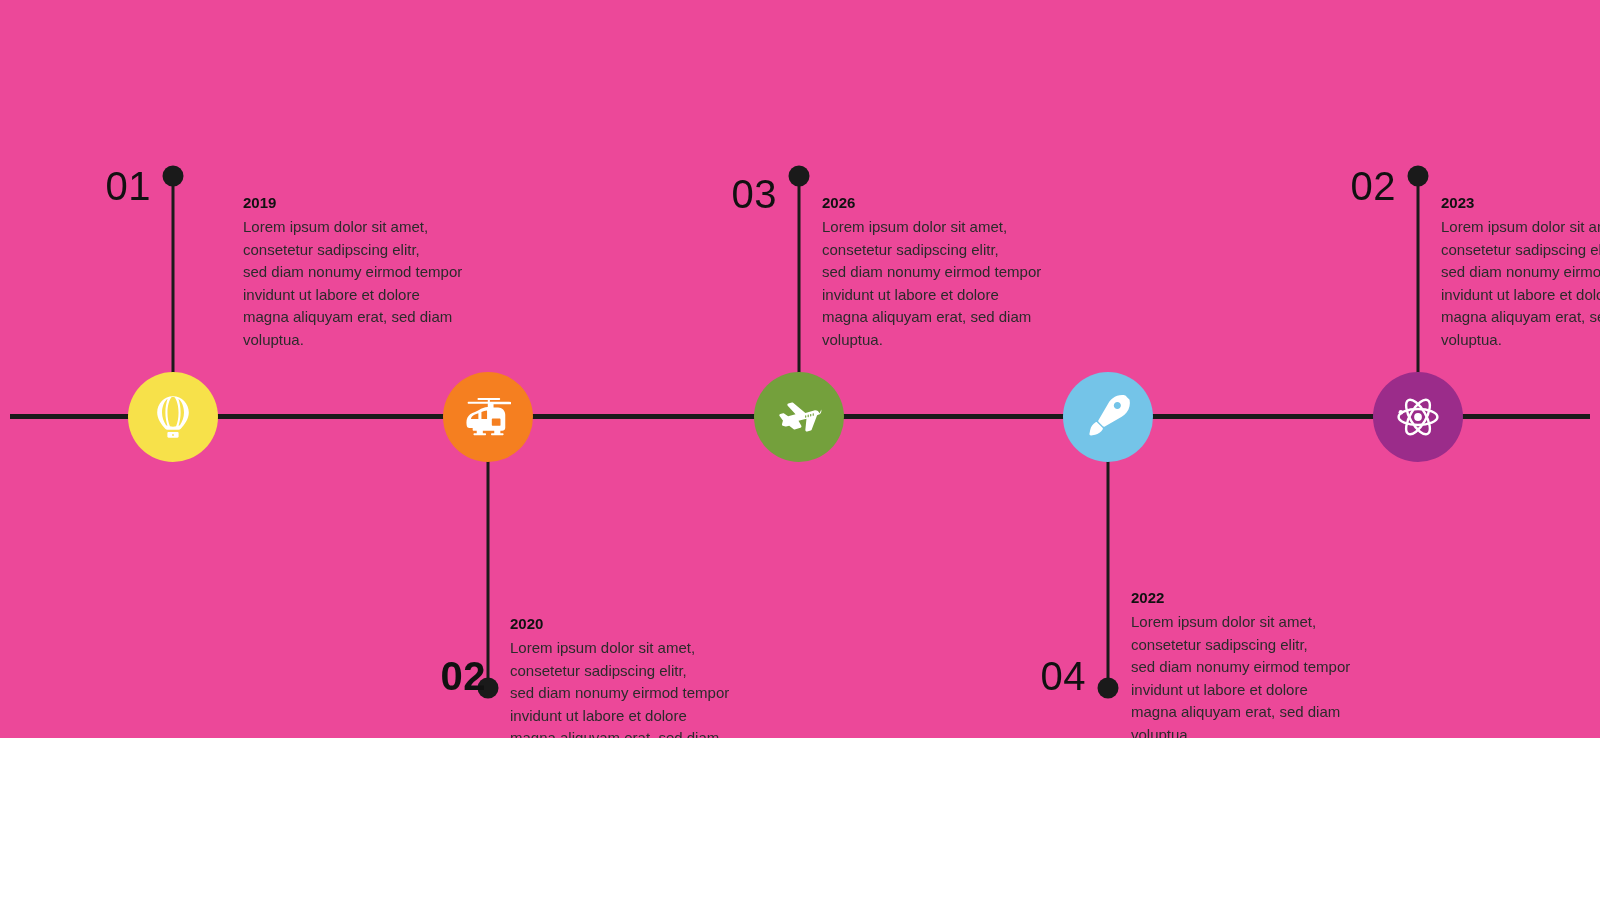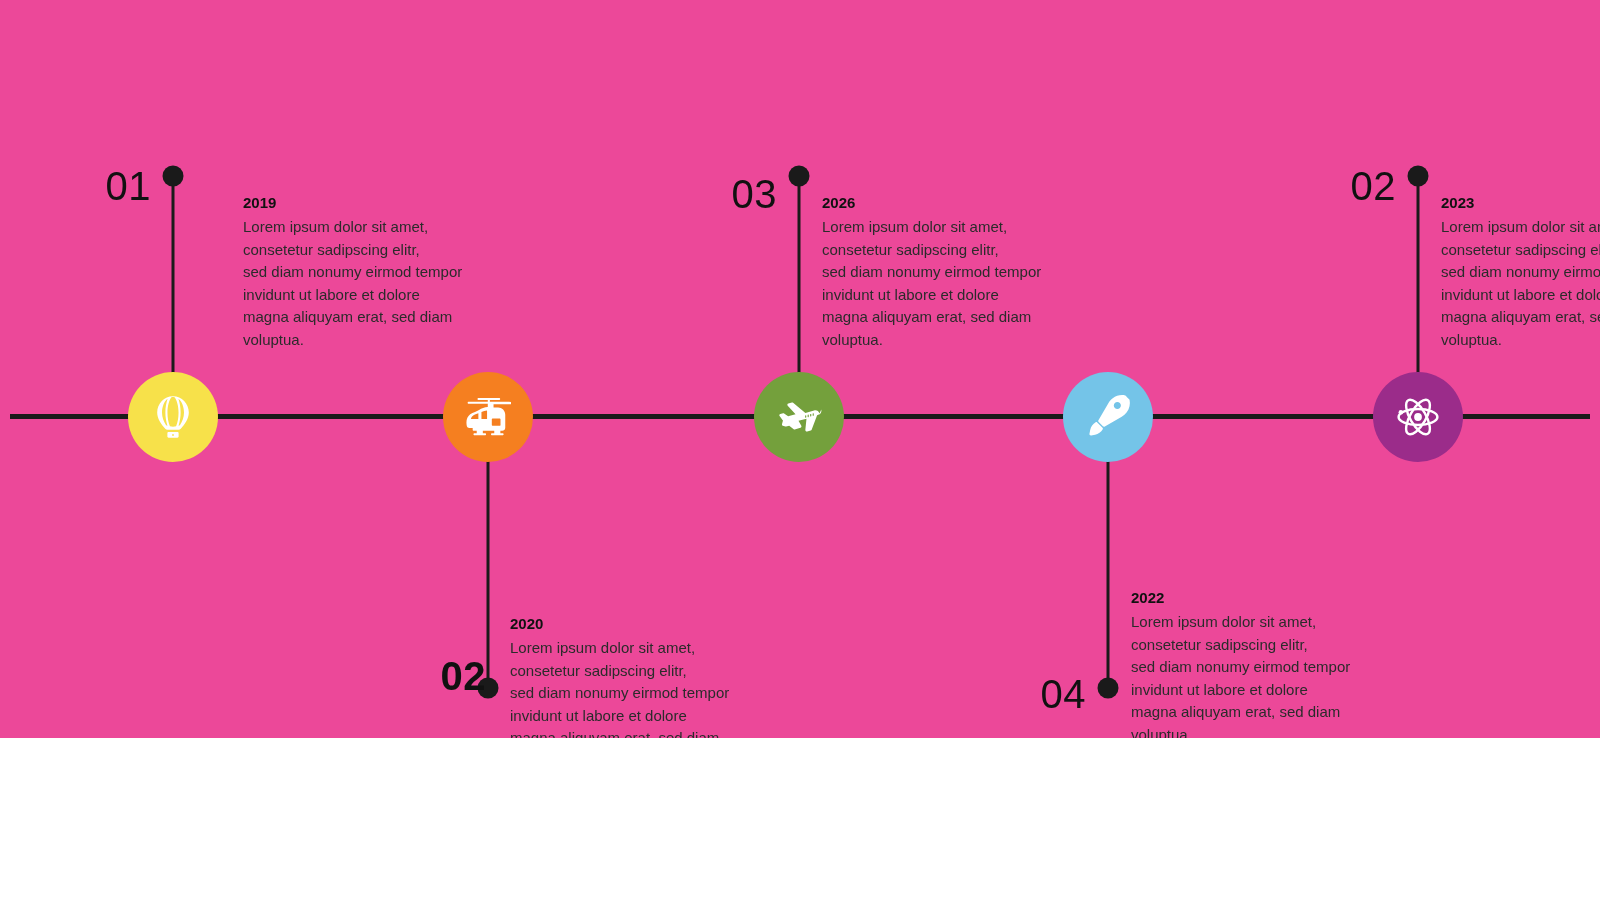--- a/index.html
+++ b/index.html
@@ -173,21 +173,21 @@
         </div>
       </div>
       <div class="milestone">
         <div class="stem" style="left: 1108px; top: 417px; height: 271px;"></div>
         <div class="stem-dot" style="left: 1108px; top: 688px;"></div>
         <div class="node-circle" style="left: 1108px; top: 417px; background: rgb(116, 196, 232);">
           <svg aria-hidden="true">
             <use href="#sym-rocket-icon"></use>
           </svg>
         </div>
-        <div class="index-num" style="left: 1108px; top: 694px;">04</div>
+        <div class="index-num" style="left: 1108px; top: 676px;">04</div>
         <div class="text-block" style="left: 1131px; top: 589px;">
           <p class="year">2022</p>
           <p class="body">Lorem ipsum dolor sit amet,
 consetetur sadipscing elitr,
 sed diam nonumy eirmod tempor
 invidunt ut labore et dolore
 magna aliquyam erat, sed diam voluptua.</p>
         </div>
       </div>
       <div class="milestone">

